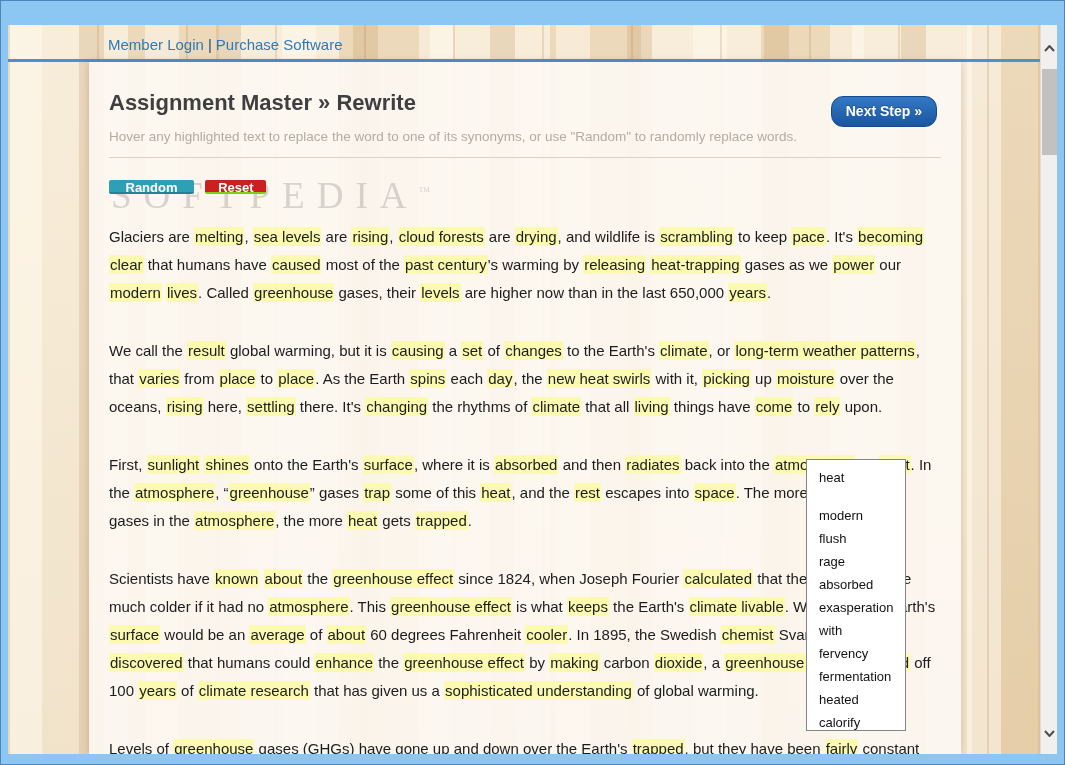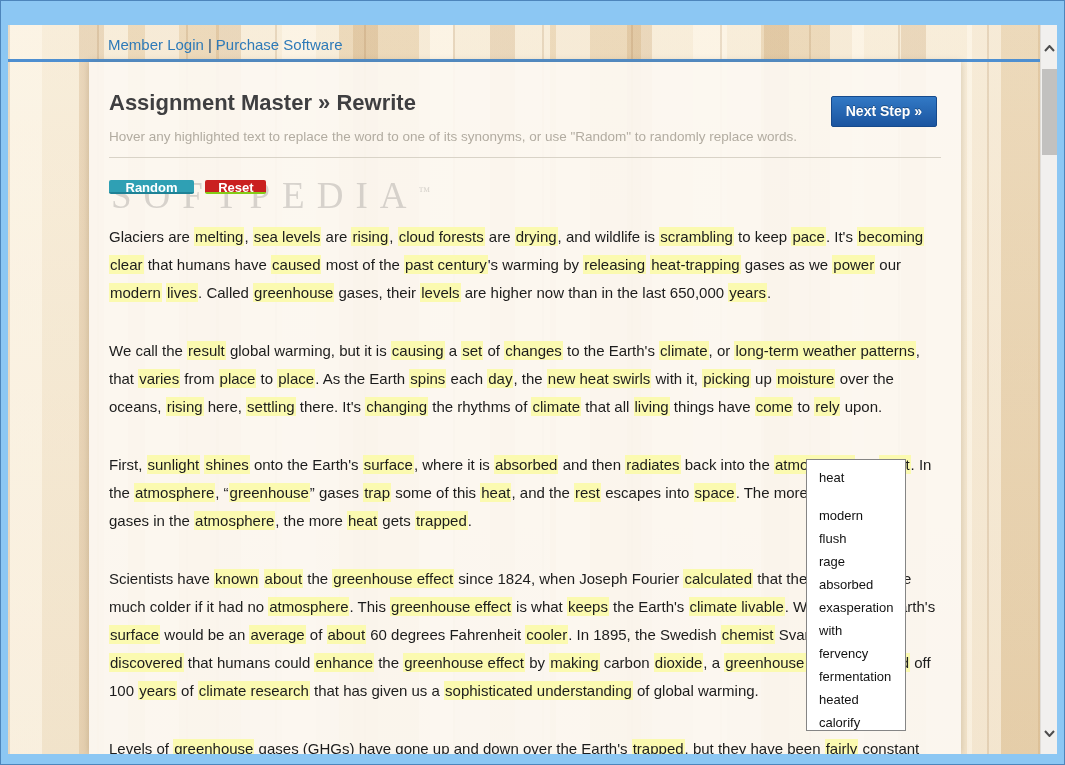--- a/index.html
+++ b/index.html
@@ -59,21 +59,21 @@
   
   .panel{position:absolute; left:81px; top:37px; width:872px; bottom:0;
     background:rgba(252,248,241,0.93); box-shadow:0 0 7px rgba(120,90,50,0.28); z-index:2;}
 
   .page-title{margin:28px 0 0 20px; font-size:22px; font-weight:bold; color:var(--heading_gray);}
   .page-subtitle{margin:13px 24px 0 20px; font-size:13.5px; color:var(--subtitle_gray);}
   .heading-divider{margin:13px 20px 0 20px; border:none; border-top:1px solid #d9d3c7;}
 
   .next-step{position:absolute; right:24px; top:34px; padding:6px 14px 7px;
     background:linear-gradient(180deg,var(--next_blue_top),var(--next_blue_bottom));
-    border:1px solid #164a8c; border-radius:2px; color:#fff; font-size:14px; font-weight:bold;
+    border:1px solid #164a8c; border-radius:12px; color:#fff; font-size:14px; font-weight:bold;
     cursor:pointer; text-shadow:0 -1px 0 rgba(0,0,0,0.3);}
 
   .btn-row{position:relative; margin:22px 0 0 20px; height:26px; z-index:1;}
   .btn{display:inline-block; border:none; border-radius:2px; color:#fff; font-weight:bold;
     font-size:13px; cursor:pointer; height:14px; vertical-align:top;}
   .btn-random{width:85px; background:var(--random_teal); border-bottom:2px solid #1f8296;}
   .btn-reset{width:61px; margin-left:7px; background:var(--reset_red); border-bottom:2px solid #84cc16;}
 
   .watermark{position:absolute; left:22px; top:112px; font-family:"Liberation Serif", serif;
     font-size:37px; letter-spacing:12px; color:rgba(140,138,134,0.33); z-index:0;

